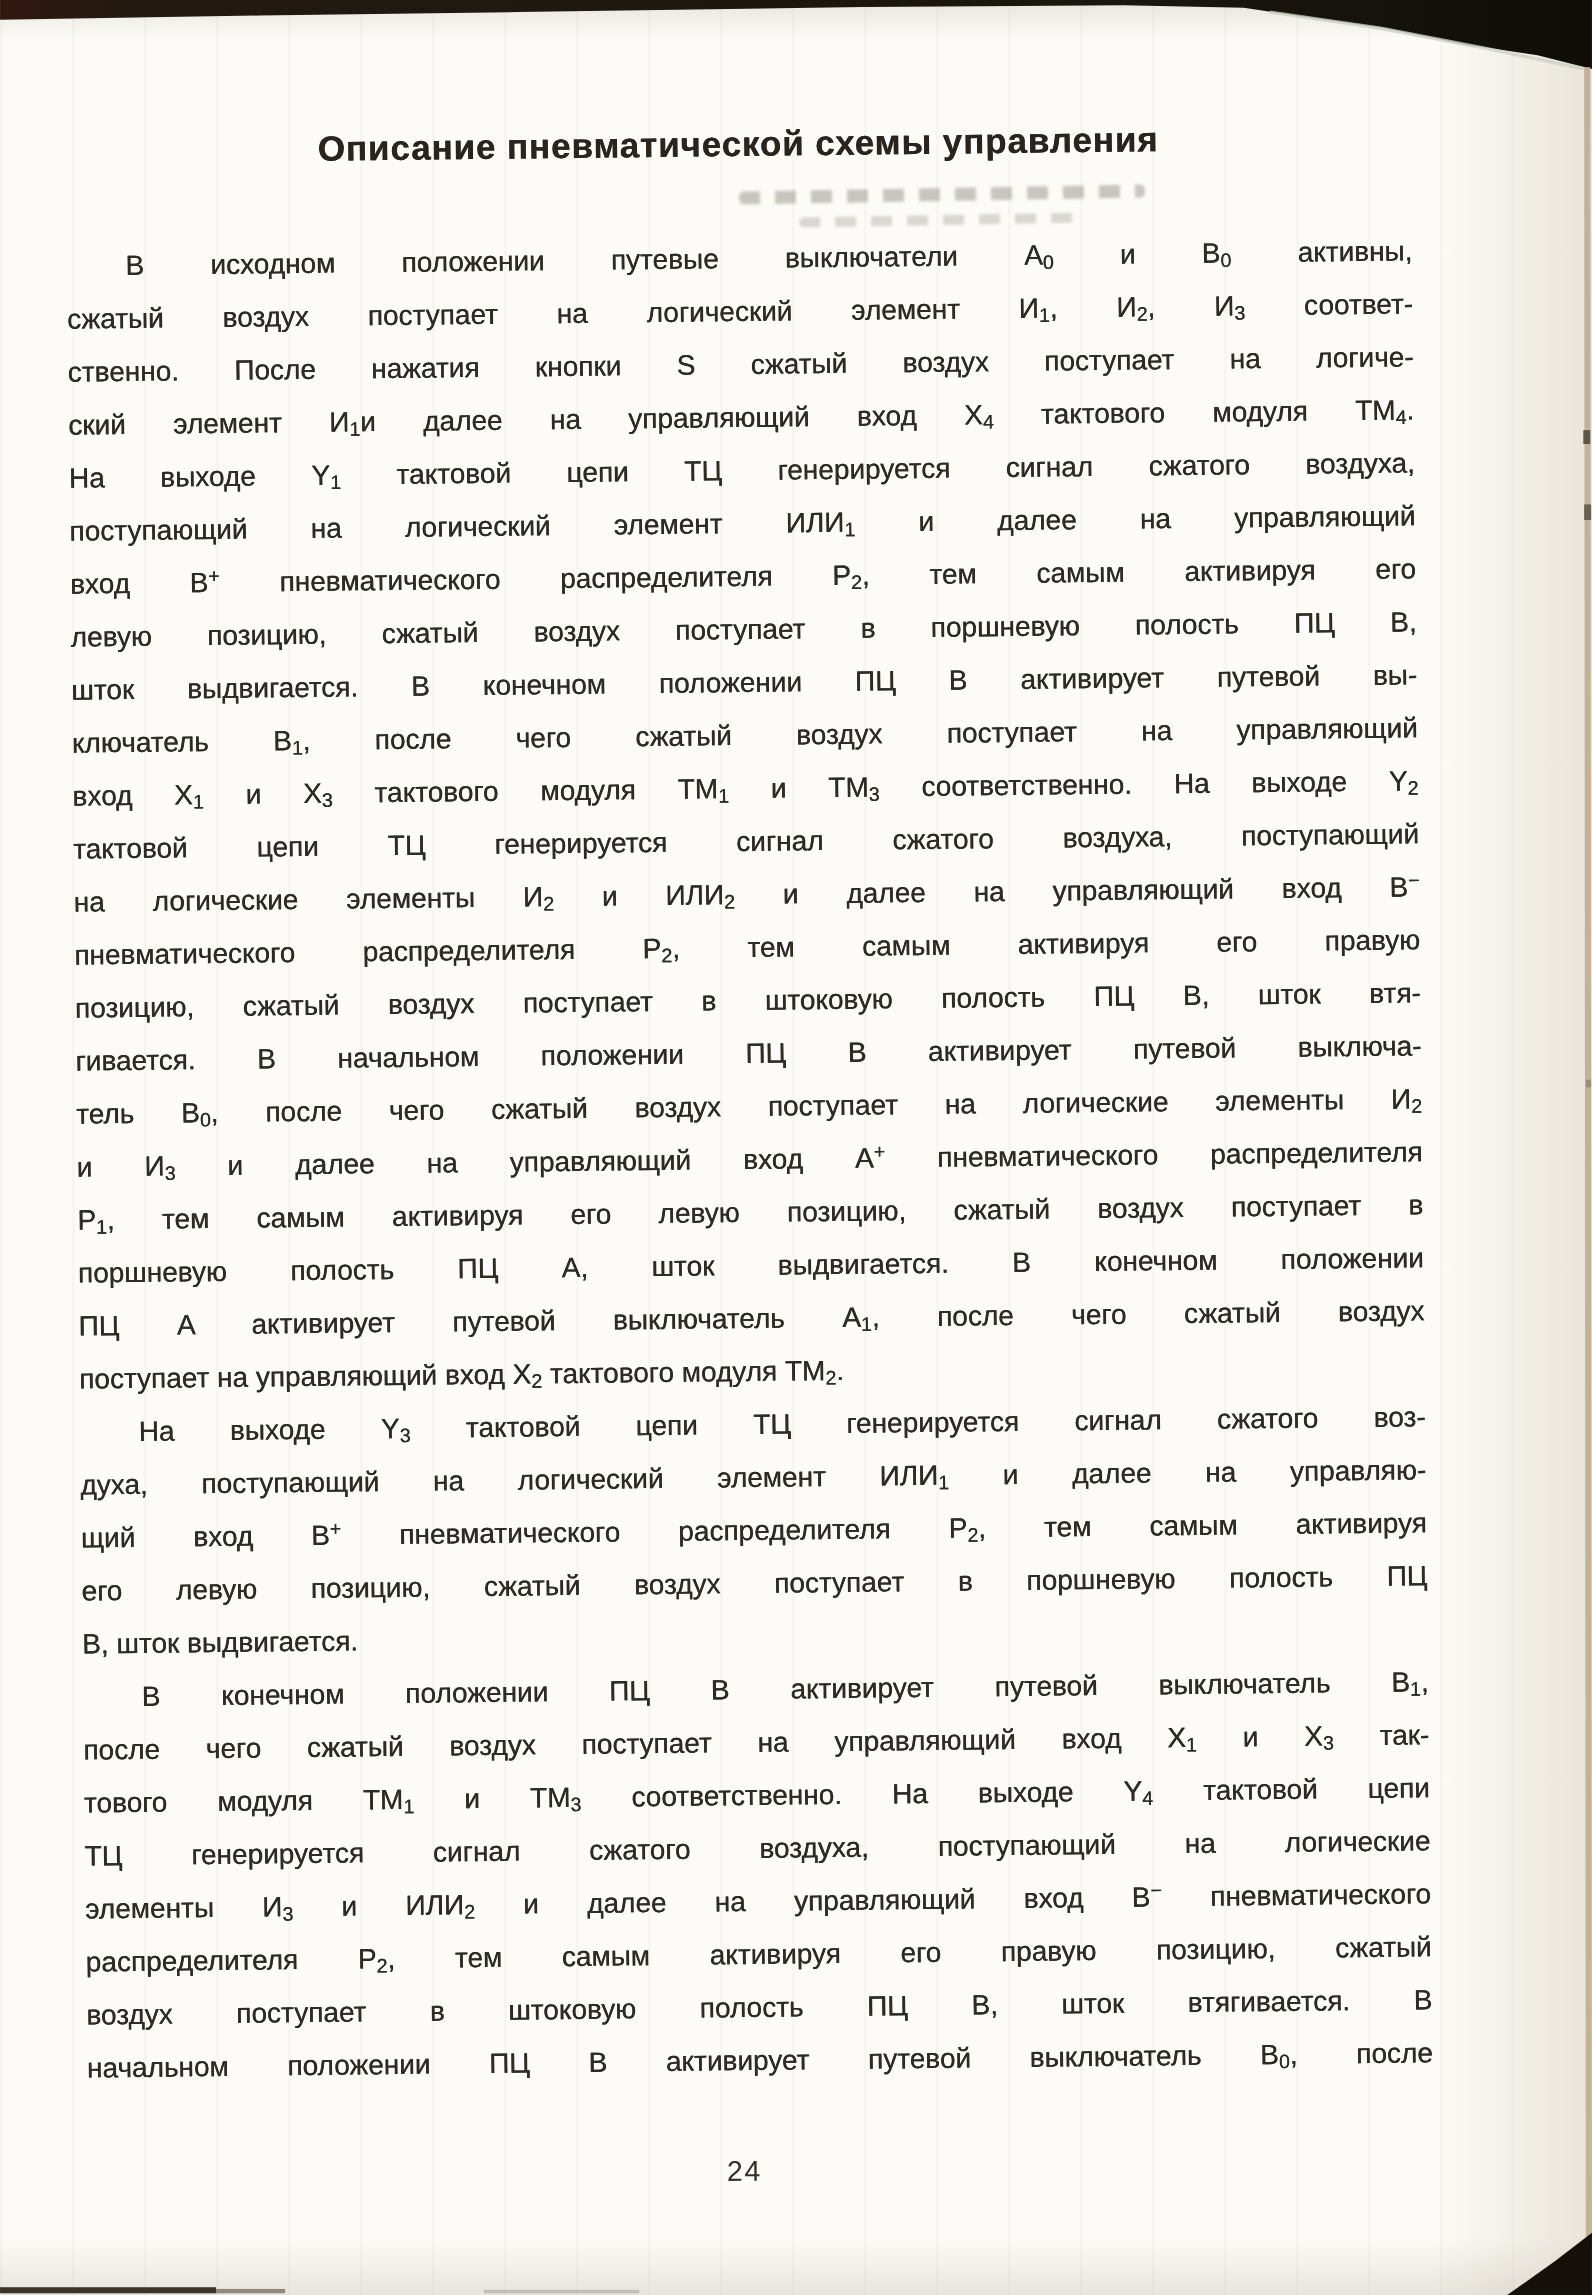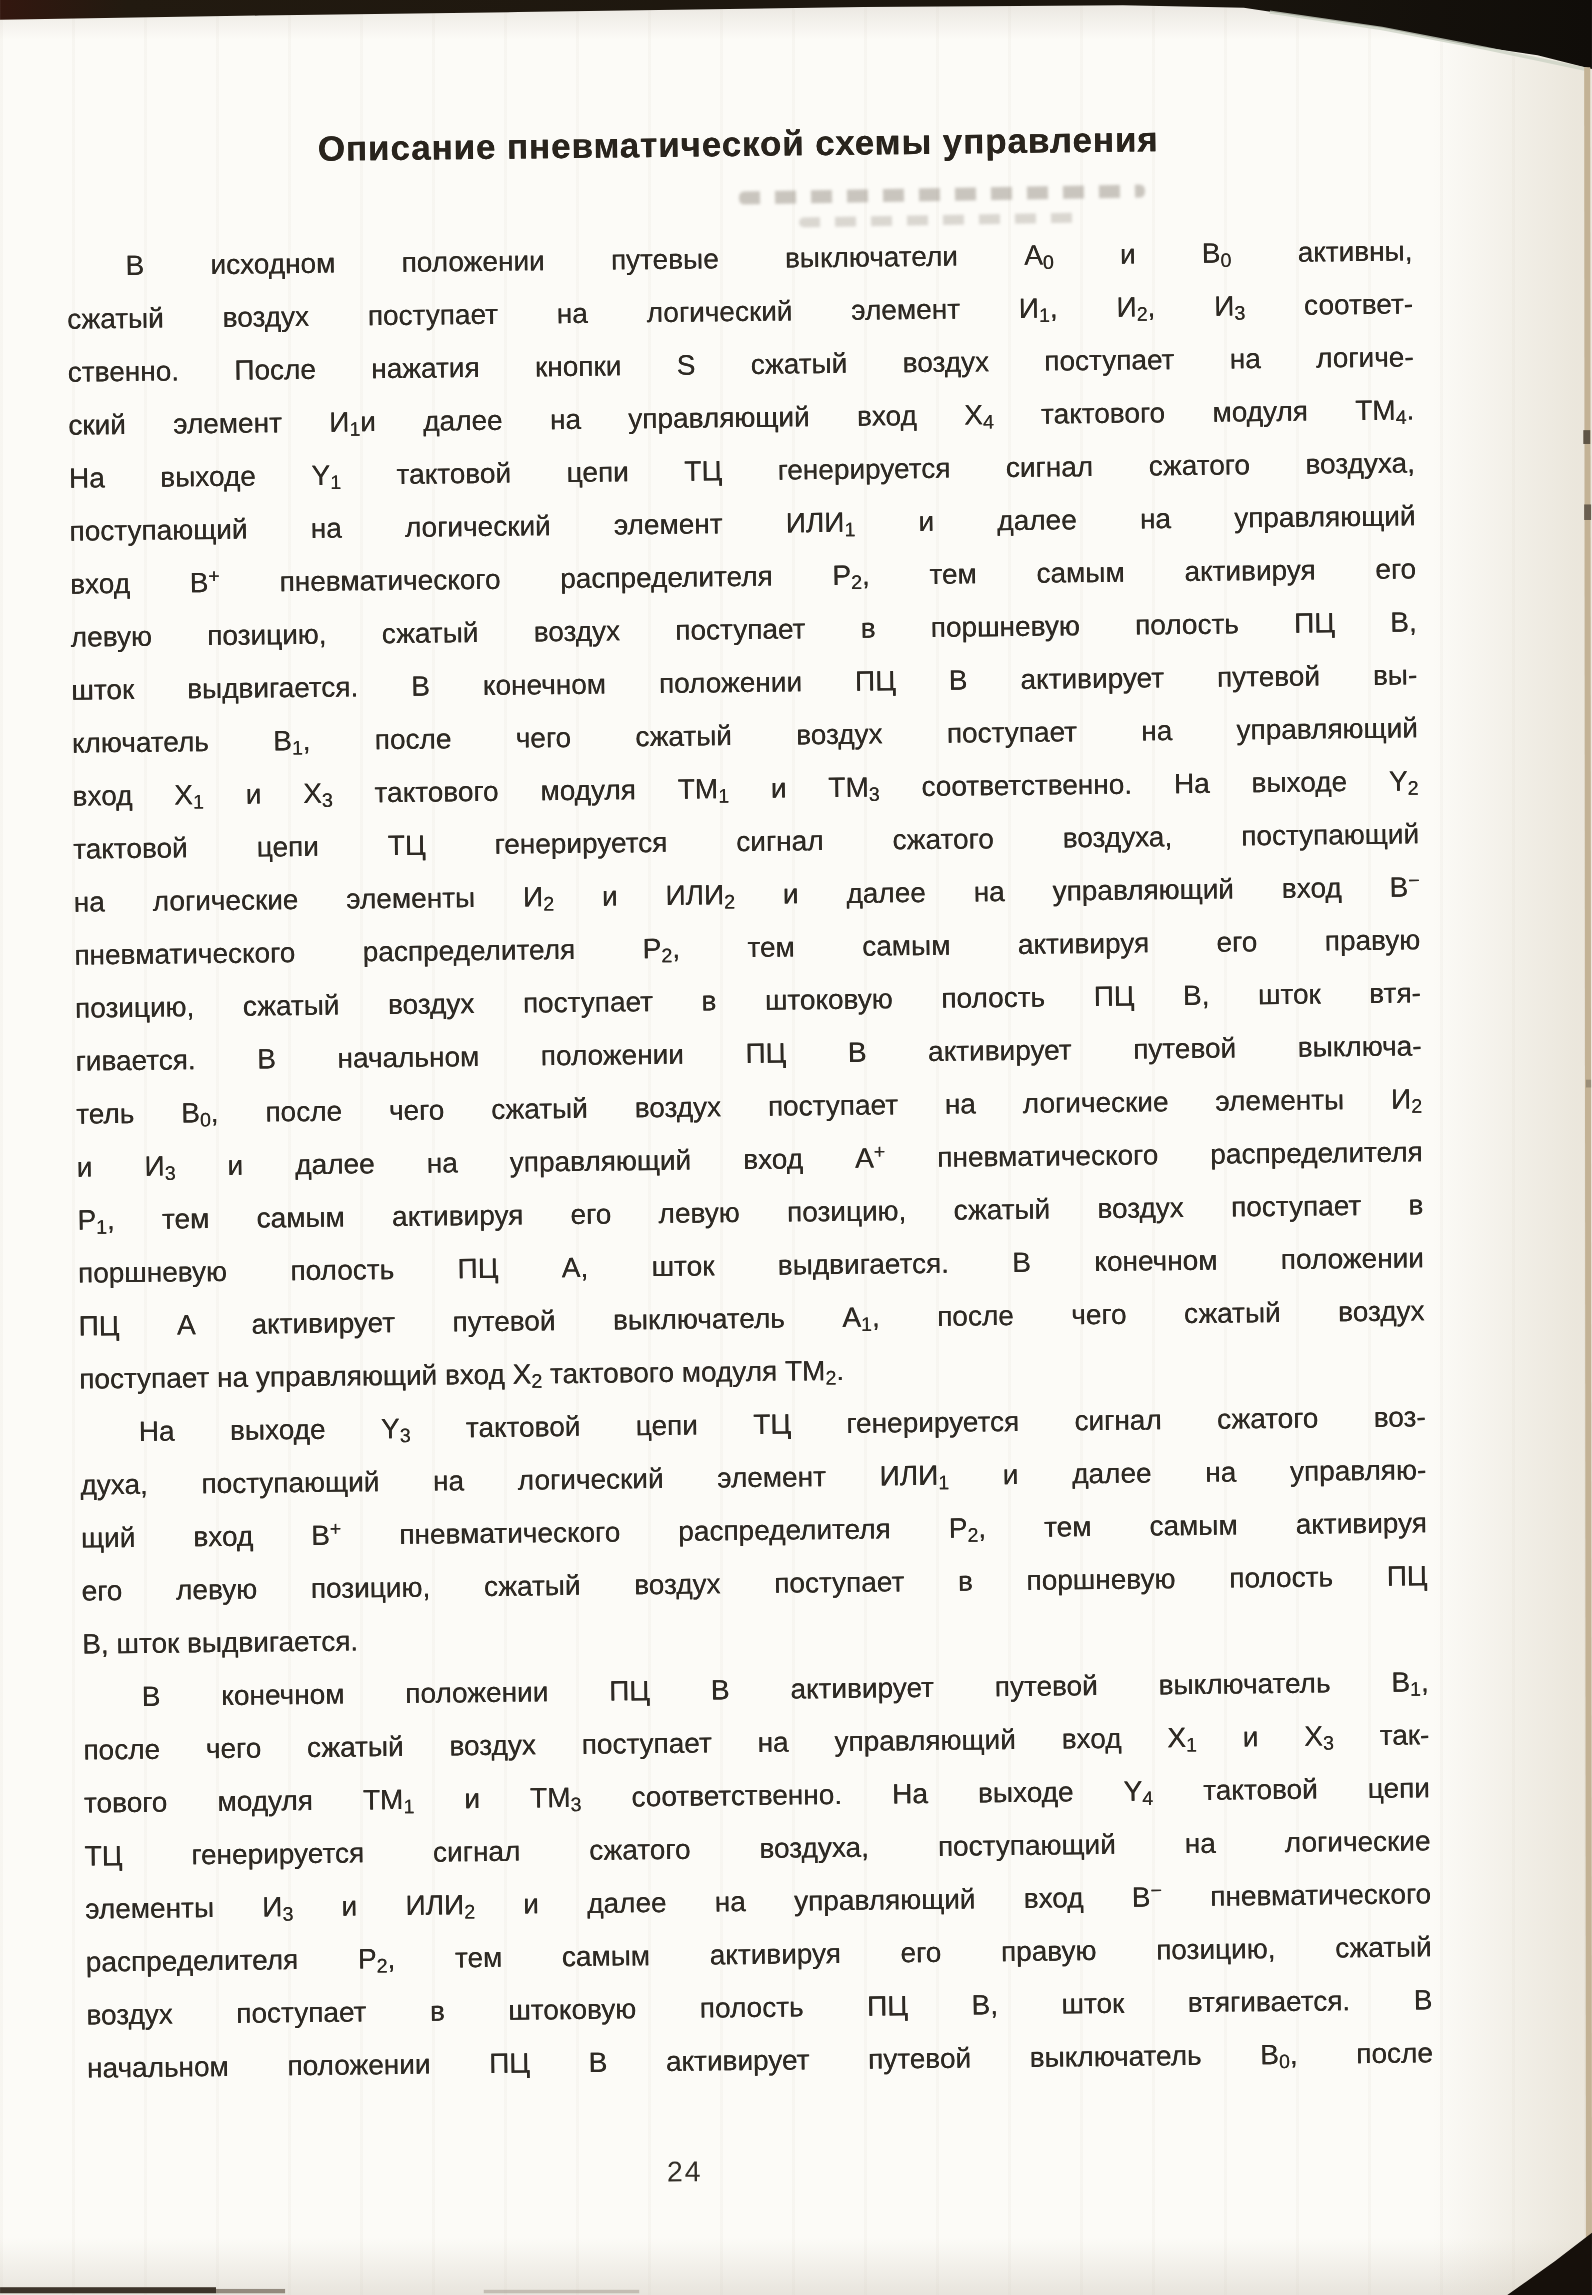--- a/index.html
+++ b/index.html
@@ -33,21 +33,21 @@
     line-height:53px;white-space:normal;
     text-align:justify;text-align-last:justify;
   }
   .para .line.last{text-align-last:left;}
   .para .line:first-child{text-indent:59px;}
   sub,sup{font-size:0.70em;line-height:0;}
   sub{vertical-align:-0.22em;}
   sup{vertical-align:0.48em;}
   .pagenum{
     position:absolute;left:667px;top:2155px;width:95px;
-    font-size:28.5px;color:#332e27;text-align:left;letter-spacing:1.7px;
+    font-size:28.5px;color:#332e27;text-align:right;letter-spacing:1.7px;
     transform:rotate(-0.5deg);
   }
   .smudge{
     position:absolute;opacity:0.45;filter:blur(1.7px);border-radius:5.2px;
     background:repeating-linear-gradient(90deg, #8d857a 0 21px, rgba(0,0,0,0) 21px 36px);
     transform:rotate(-1deg);
   }
   .s1{left:739px;top:188px;width:406px;height:13px;}
   .s2{left:799px;top:215px;width:285px;height:9.5px;opacity:0.3;}
 </style>

